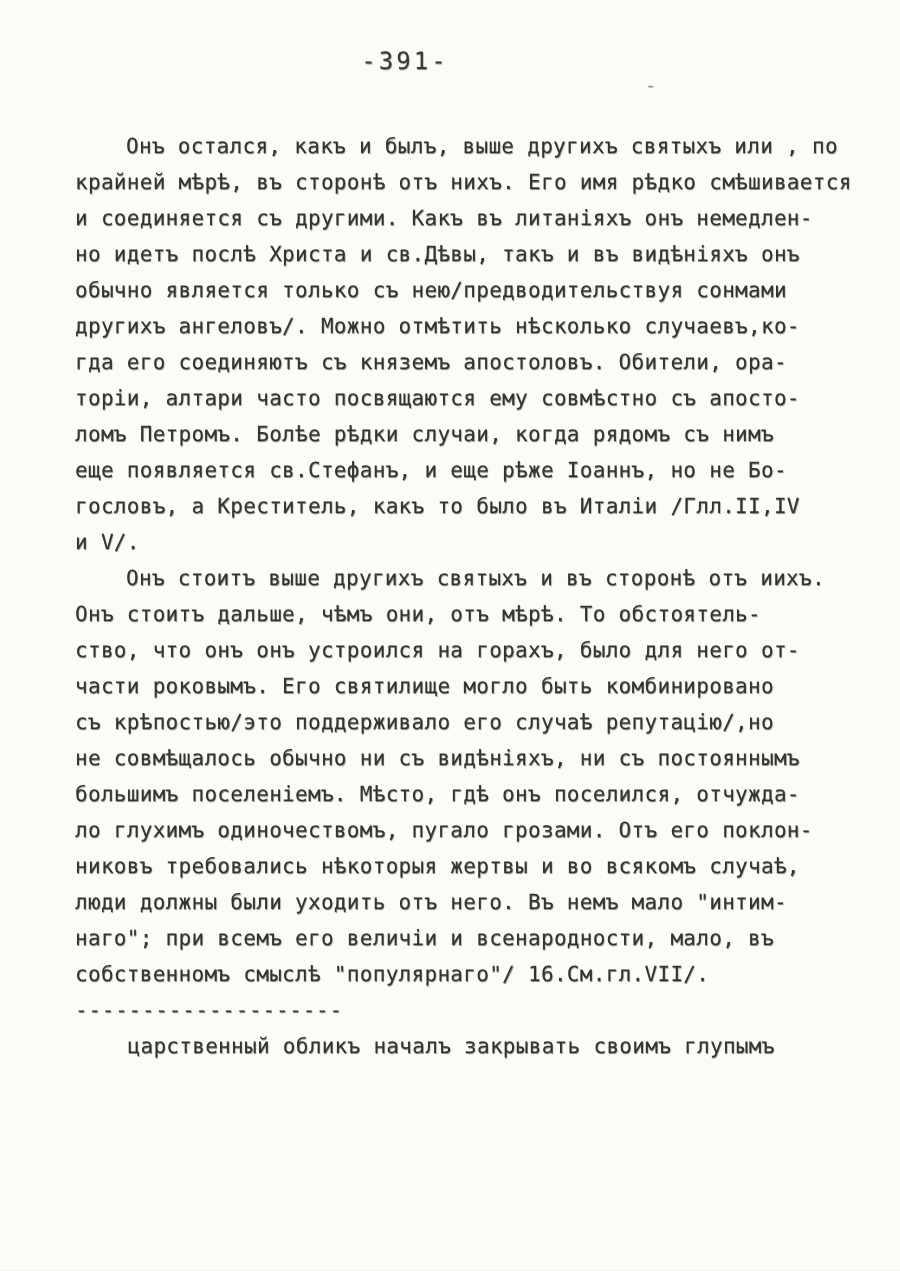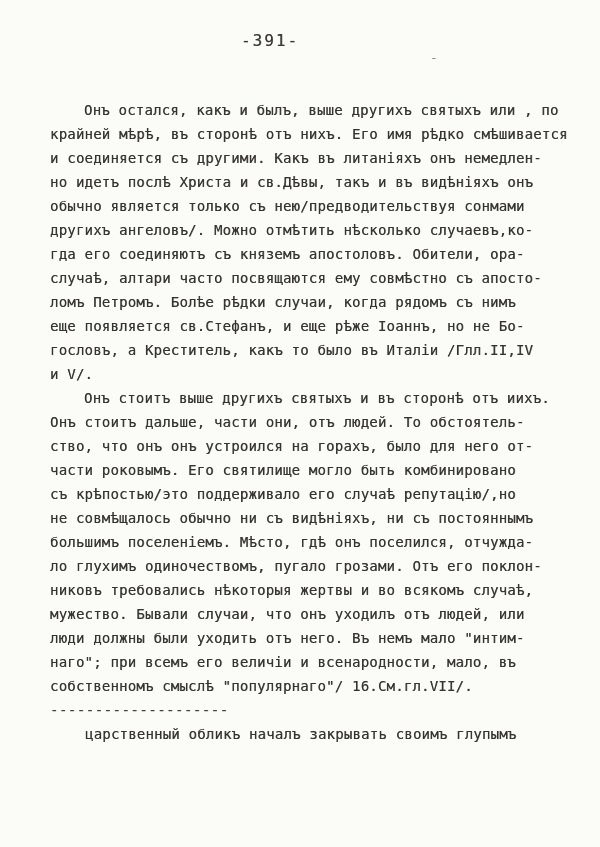--- a/index.html
+++ b/index.html
@@ -27,21 +27,21 @@
     text-shadow: 0.4px 0.4px 0.6px rgba(50,48,44,0.55);
   }
   .stray {
     position: absolute;
     left: 430px;
     top: 50px;
     font-size: 13px;
     color: #8d8b86;
   }
   .body-text {
-    margin-top: 48px;
+    margin-top: 36px;
     padding-left: 50px;
     padding-right: 24px;
     font-size: 14px;
     line-height: 24px;
   }
   .line {
     white-space: pre;
     letter-spacing: 0.2px;
     text-shadow: 0.35px 0.35px 0.55px rgba(55,52,47,0.6);
   }
@@ -61,36 +61,35 @@
 
   <div class="body-text">
 
     <div class="line indent">Онъ остался, какъ и былъ, выше другихъ святыхъ или , по</div>
     <div class="line">крайней мѣрѣ, въ сторонѣ отъ нихъ. Его имя рѣдко смѣшивается</div>
     <div class="line">и соединяется съ другими. Какъ въ литаніяхъ онъ немедлен-</div>
     <div class="line">но идетъ послѣ Христа и св.Дѣвы, такъ и въ видѣніяхъ онъ</div>
     <div class="line">обычно является только съ нею/предводительствуя сонмами</div>
     <div class="line">другихъ ангеловъ/. Можно отмѣтить нѣсколько случаевъ,ко-</div>
     <div class="line">гда его соединяютъ съ княземъ апостоловъ. Обители, ора-</div>
-    <div class="line">случаѣ, алтари часто посвящаются ему совмѣстно съ апосто-</div>
+    <div class="line">торіи, алтари часто посвящаются ему совмѣстно съ апосто-</div>
     <div class="line">ломъ Петромъ. Болѣе рѣдки случаи, когда рядомъ съ нимъ</div>
     <div class="line">еще появляется св.Стефанъ, и еще рѣже Іоаннъ, но не Бо-</div>
     <div class="line">гословъ, а Креститель, какъ то было въ Италіи /Глл.II,IV</div>
     <div class="line">и V/.</div>
 
     <div class="line indent">Онъ стоитъ выше другихъ святыхъ и въ сторонѣ отъ иихъ.</div>
-    <div class="line">Онъ стоитъ дальше, части они, отъ людей. То обстоятель-</div>
+    <div class="line">Онъ стоитъ дальше, чѣмъ они, отъ мѣрѣ. То обстоятель-</div>
     <div class="line">ство, что онъ онъ устроился на горахъ, было для него от-</div>
     <div class="line">части роковымъ. Его святилище могло быть комбинировано</div>
     <div class="line">съ крѣпостью/это поддерживало его случаѣ репутацію/,но</div>
     <div class="line">не совмѣщалось обычно ни съ видѣніяхъ, ни съ постояннымъ</div>
     <div class="line">большимъ поселеніемъ. Мѣсто, гдѣ онъ поселился, отчужда-</div>
     <div class="line">ло глухимъ одиночествомъ, пугало грозами. Отъ его поклон-</div>
     <div class="line">никовъ требовались нѣкоторыя жертвы и во всякомъ случаѣ,</div>
-    <div class="line">мужество. Бывали случаи, что онъ уходилъ отъ людей, или</div>
     <div class="line">люди должны были уходить отъ него. Въ немъ мало "интим-</div>
     <div class="line">наго"; при всемъ его величіи и всенародности, мало, въ</div>
     <div class="line">собственномъ смыслѣ "популярнаго"/ 16.См.гл.VII/.</div>
 
     <div class="line sep">--------------------</div>
     <div class="line fn-indent">царственный обликъ началъ закрывать своимъ глупымъ</div>
   </div>
 </div>
 
 </body></html>

